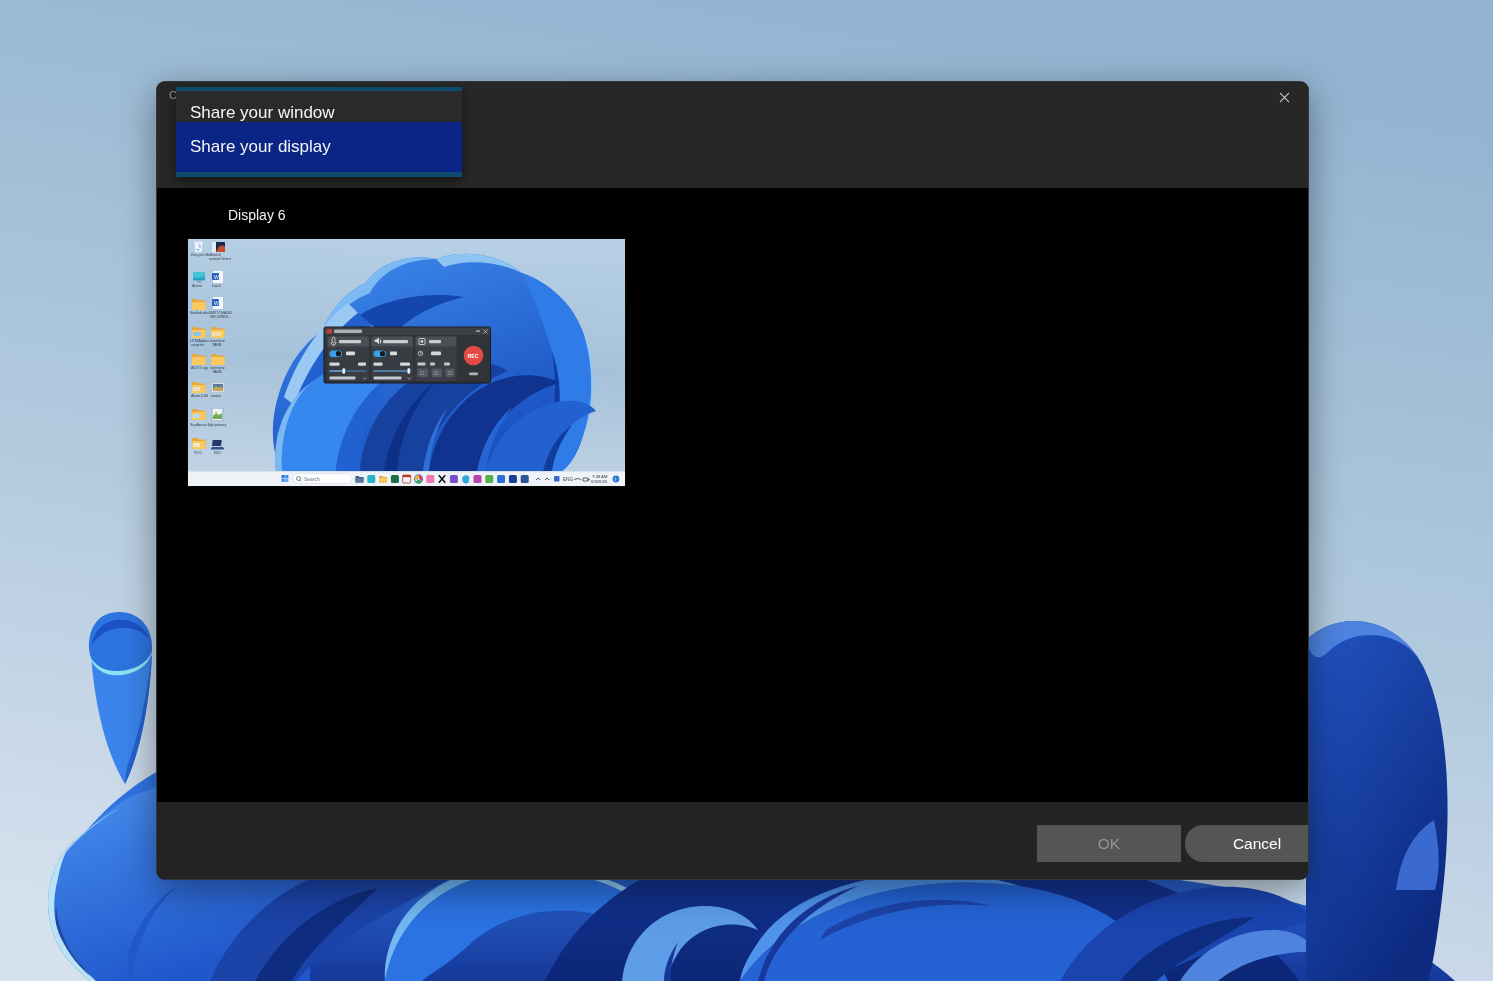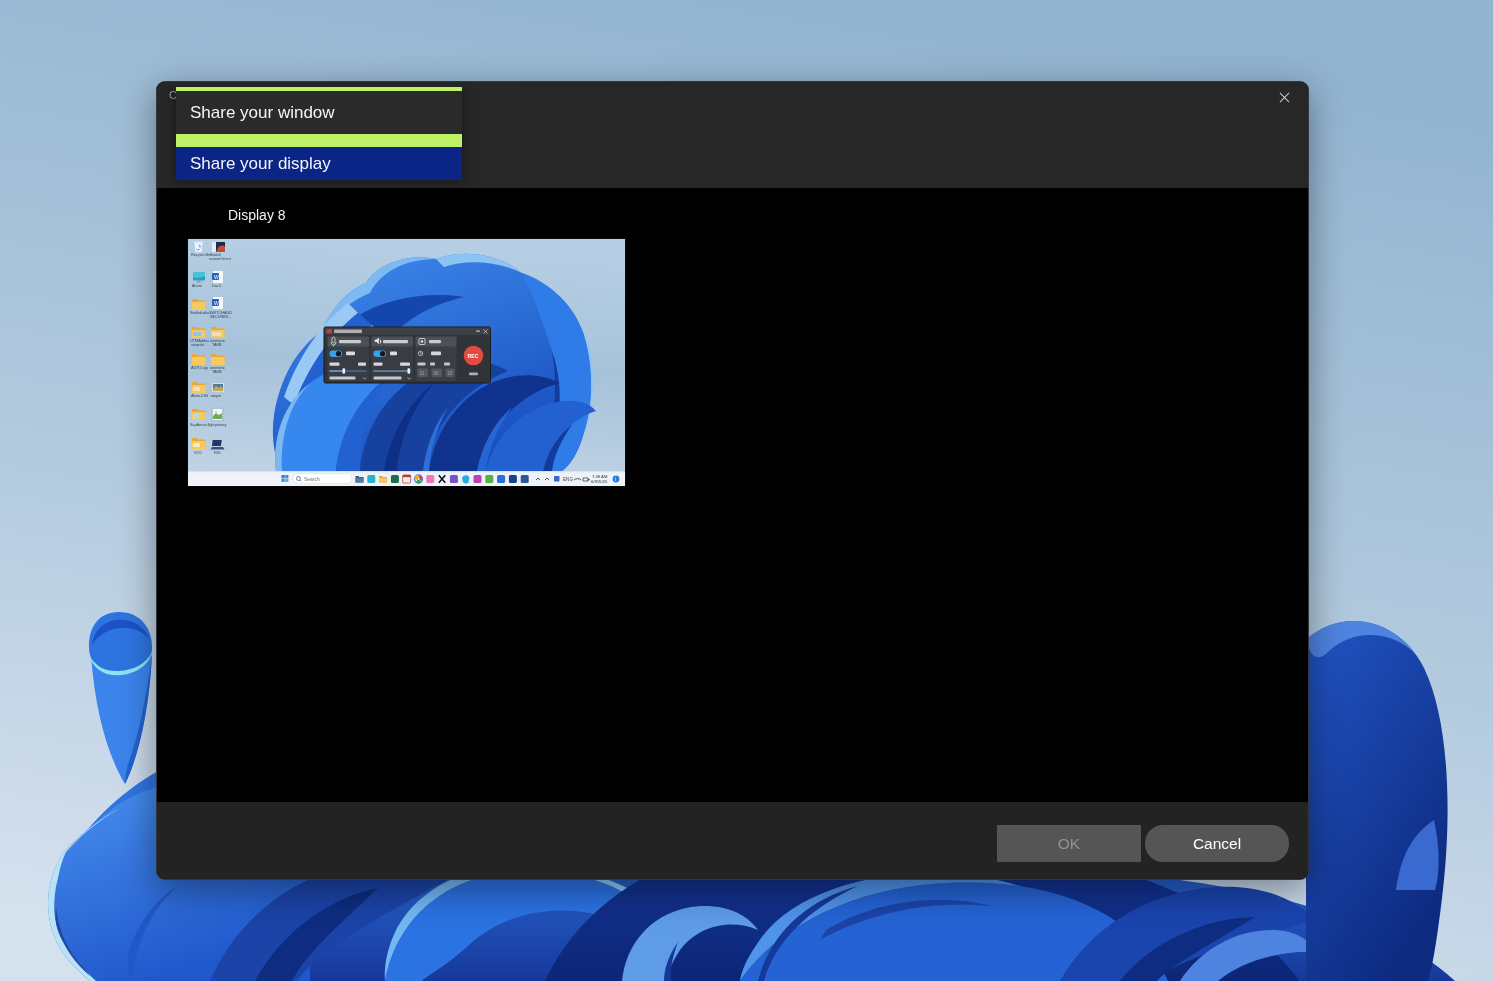--- a/index.html
+++ b/index.html
@@ -5,28 +5,28 @@
   html,body{margin:0;padding:0;width:1493px;height:981px;overflow:hidden;background:#9ab9d4;}
   *{box-sizing:border-box;font-family:"Liberation Sans",sans-serif;}
   #stage{position:relative;width:1493px;height:981px;overflow:hidden;}
   #wall{position:absolute;left:0;top:0;}
   #dialog{position:absolute;left:156px;top:81px;width:1153px;height:799px;background:#000;border-radius:9px;border:1px solid rgba(140,155,180,0.35);box-shadow:0 10px 36px rgba(0,0,0,0.4);overflow:hidden;}
   #hdr{position:absolute;left:0;top:0;width:100%;height:106px;background:#272727;}
   #ftr{position:absolute;left:0;bottom:0;width:100%;height:77px;background:#232323;}
   #ctitle{position:absolute;left:12px;top:6.5px;font-size:11px;color:#9a9a9a;}
   #xbtn{position:absolute;right:18px;top:10px;width:11px;height:11px;}
   #disp1{position:absolute;left:71px;top:125px;font-size:14px;color:#f2f2f2;}
-  .btn{position:absolute;top:743px;width:144px;height:37px;background:#555555;border-radius:1px;font-size:15.5px;display:flex;align-items:center;justify-content:center;}
+  .btn{position:absolute;top:743px;width:144px;height:37px;background:#555555;border-radius:1px;font-size:15.5px;display:flex;align-items:center;justify-content:center;margin-left:40px;}
   #okbtn{left:840px;color:#949494;}
   #cancelbtn{left:988px;color:#ffffff;border-radius:18px;}
   #thumbwrap{position:absolute;left:31px;top:157px;width:437px;height:247px;outline:1px solid #0a0a0a;}
-  #dropdown{position:absolute;left:176px;top:87px;width:286px;height:90px;background:#bef264;box-shadow:0 4px 10px rgba(0,0,0,0.45);}
+  #dropdown{position:absolute;left:176px;top:87px;width:286px;height:90px;background:#0c4a6e;box-shadow:0 4px 10px rgba(0,0,0,0.45);}
   .ddrow{position:absolute;left:0;width:100%;color:#f5f5f5;font-size:17px;display:flex;align-items:center;padding-left:14px;}
   #row1{top:4px;height:43px;background:#2a2a2a;}
-  #row2{top:60px;height:33px;background:#0a2586;}
+  #row2{top:35px;height:50px;background:#0a2586;}
 </style>
 </head>
 <body>
 <div id="stage">
   <svg id="wall" width="1493" height="981" viewBox="0 0 1493 981">
     <defs>
       <linearGradient id="sky" x1="0.55" y1="0" x2="0.3" y2="1">
         <stop offset="0" stop-color="#92b4d1"></stop>
         <stop offset="0.55" stop-color="#b2cade"></stop>
         <stop offset="1" stop-color="#d6e1ee"></stop>
@@ -91,21 +91,21 @@
     <path d="M1306,640 C1340,608 1398,616 1424,668 C1410,634 1358,622 1328,652 C1316,664 1310,654 1306,640 Z" fill="#4e83e0"></path>
     <path d="M1396,890 C1400,858 1412,834 1434,820 C1440,848 1440,872 1435,890 Z" fill="#3a6ad0"></path>
   </svg>
 
   <div id="dialog">
     <div id="hdr"></div>
     <div id="ctitle">C</div>
     <svg id="xbtn" viewBox="0 0 12 12">
         <path d="M1,1 L11,11 M11,1 L1,11" stroke="#c8c8c8" stroke-width="1.2" fill="none"></path>
       </svg>
-    <div id="disp1">Display 8</div>
+    <div id="disp1">Display 6</div>
     <div id="thumbwrap">
       <svg width="437" height="247" viewBox="0 0 437 247">
         <defs>
           <linearGradient id="tsky" x1="0.5" y1="0" x2="0.4" y2="1">
             <stop offset="0" stop-color="#b6cfe4"></stop>
             <stop offset="0.5" stop-color="#a6c2da"></stop>
             <stop offset="1" stop-color="#c2d4e5"></stop>
           </linearGradient>
           <linearGradient id="tpet1" x1="0" y1="0" x2="0.5" y2="1">
             <stop offset="0" stop-color="#3f8cee"></stop>

